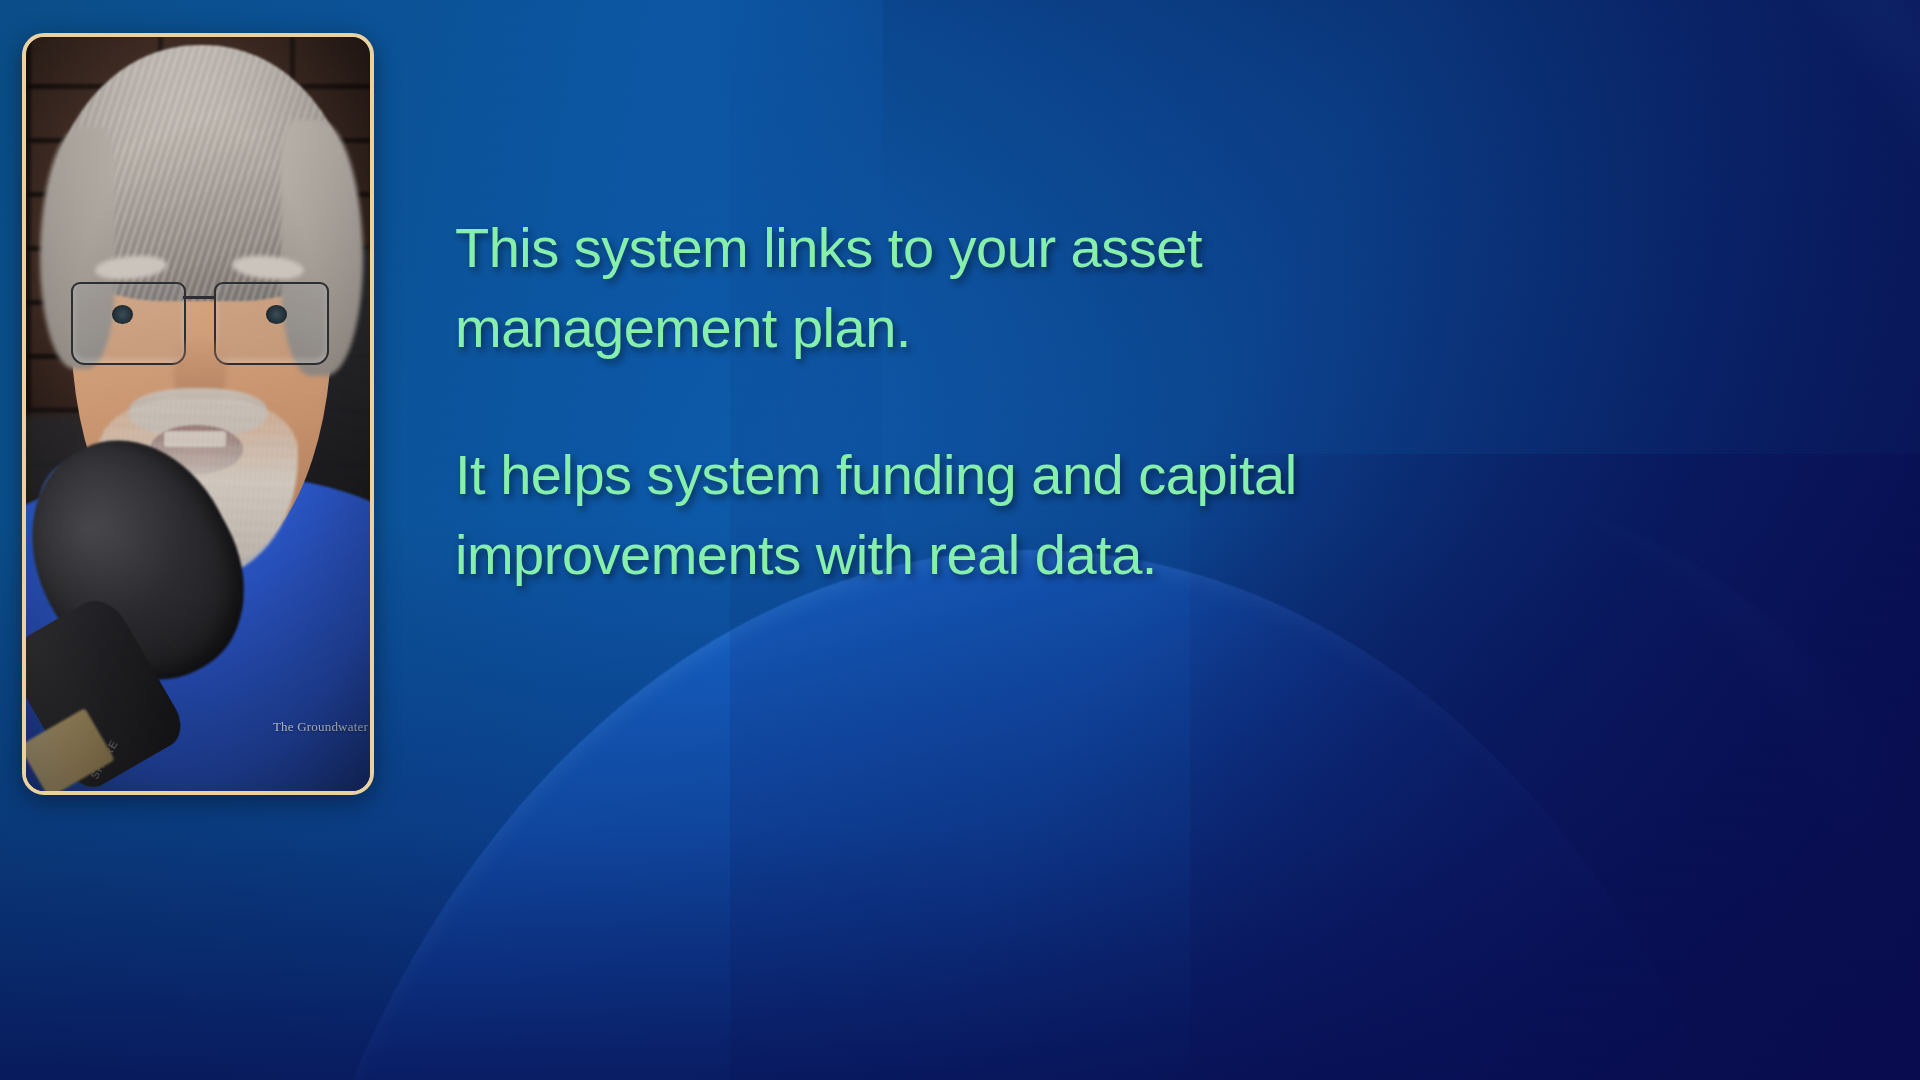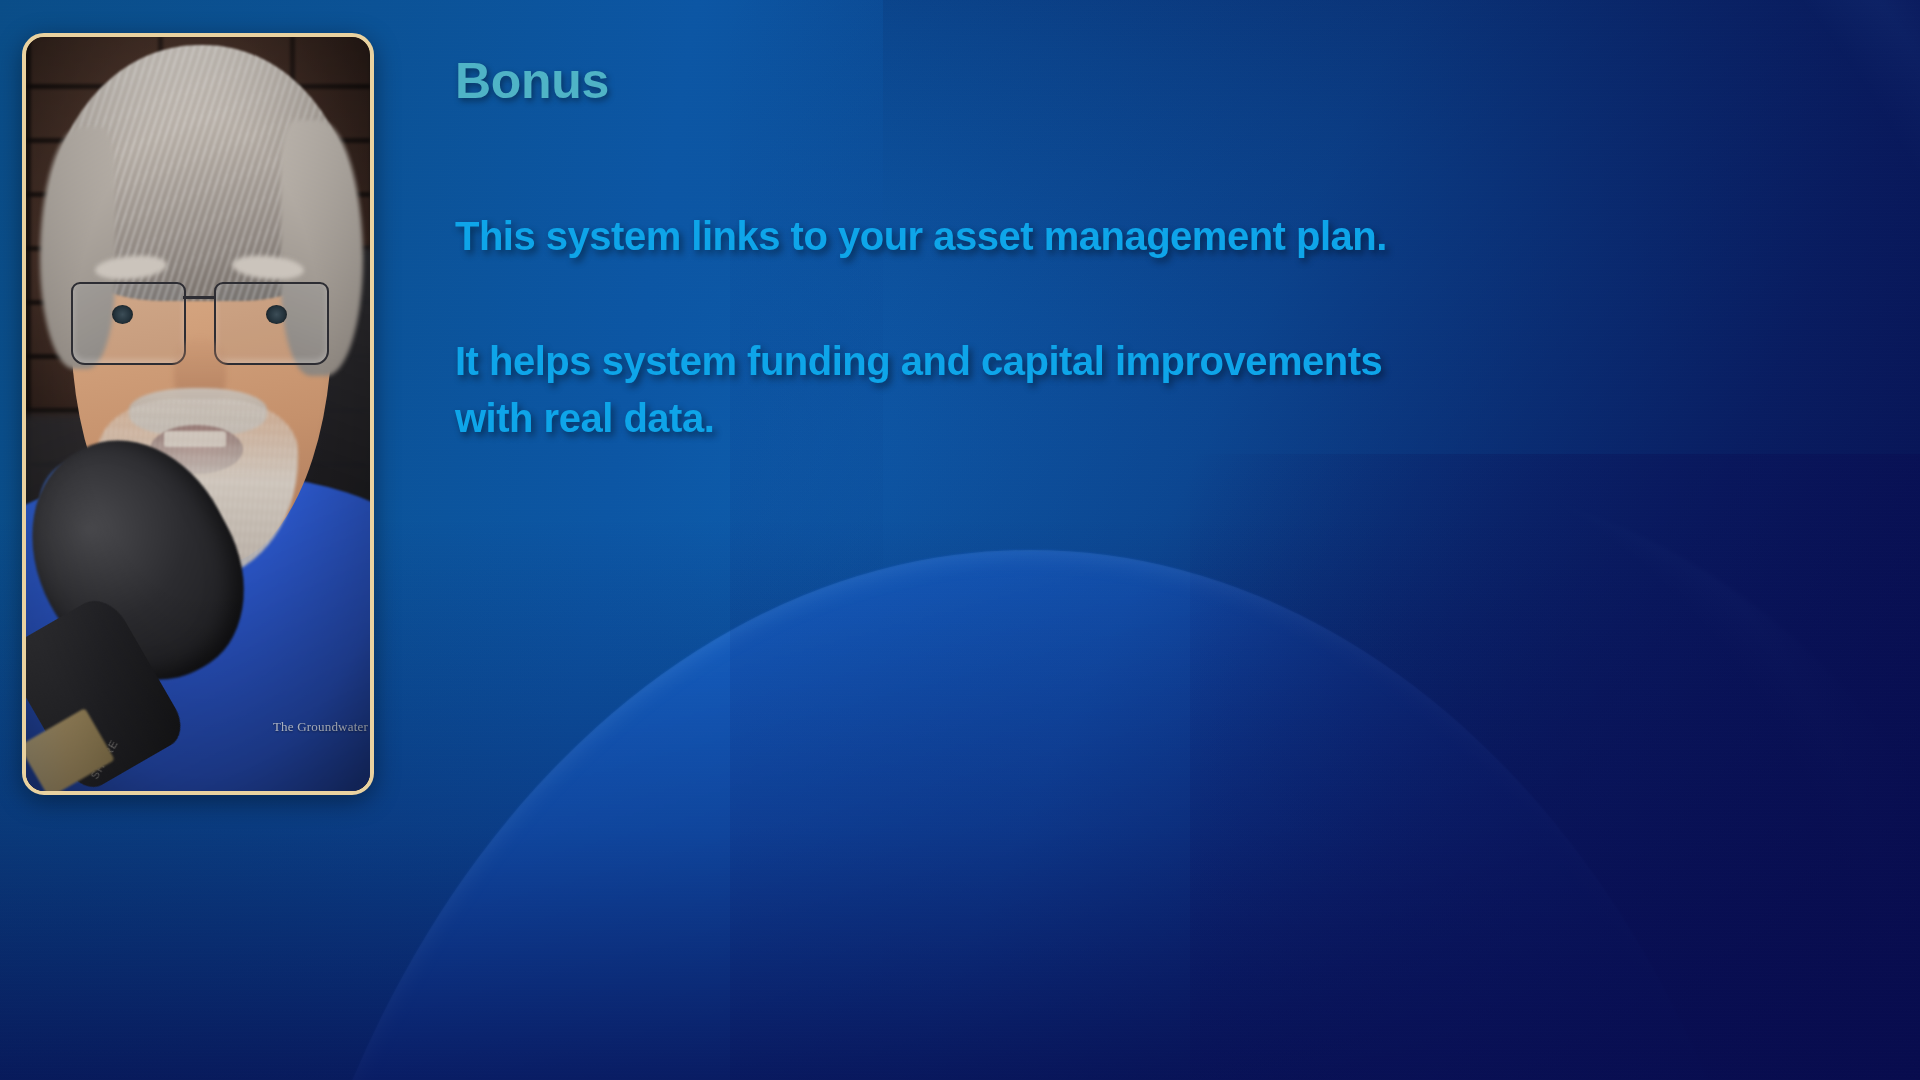--- a/index.html
+++ b/index.html
@@ -445,24 +445,24 @@
     letter-spacing: -0.3px;
     text-shadow: 2px 3px 6px rgba(0,0,0,0.40);
   }
   .body-block {
     position: absolute;
     left: 0;
     top: 208px;
     width: 1000px;
   }
   .para {
-    font-size: 40px;
-    font-weight: bold;
+    font-size: 56px;
+    font-weight: normal;
     line-height: 1.42;
-    color: #0ea5e9;
+    color: #86efac;
     letter-spacing: -0.5px;
     text-shadow: 3px 4px 7px rgba(0,0,0,0.45);
   }
   .para + .para {
     margin-top: 68px;
   }
 </style>
 </head>
 <body>
 
@@ -518,20 +518,19 @@
         <span class="mic-logo">SHURE</span>
       </div>
       <div class="mic-band"></div>
 
       <div class="shirt-logo">The Groundwater</div>
       <div class="cam-vignette"></div>
     </div>
   </div>
 
   <div class="content">
-    <div class="eyebrow">Bonus</div>
     <div class="body-block">
       <div class="para">This system links to your asset management plan.</div>
       <div class="para">It helps system funding and capital improvements with real data.</div>
     </div>
   </div>
 
 </div>
 
 </body></html>

